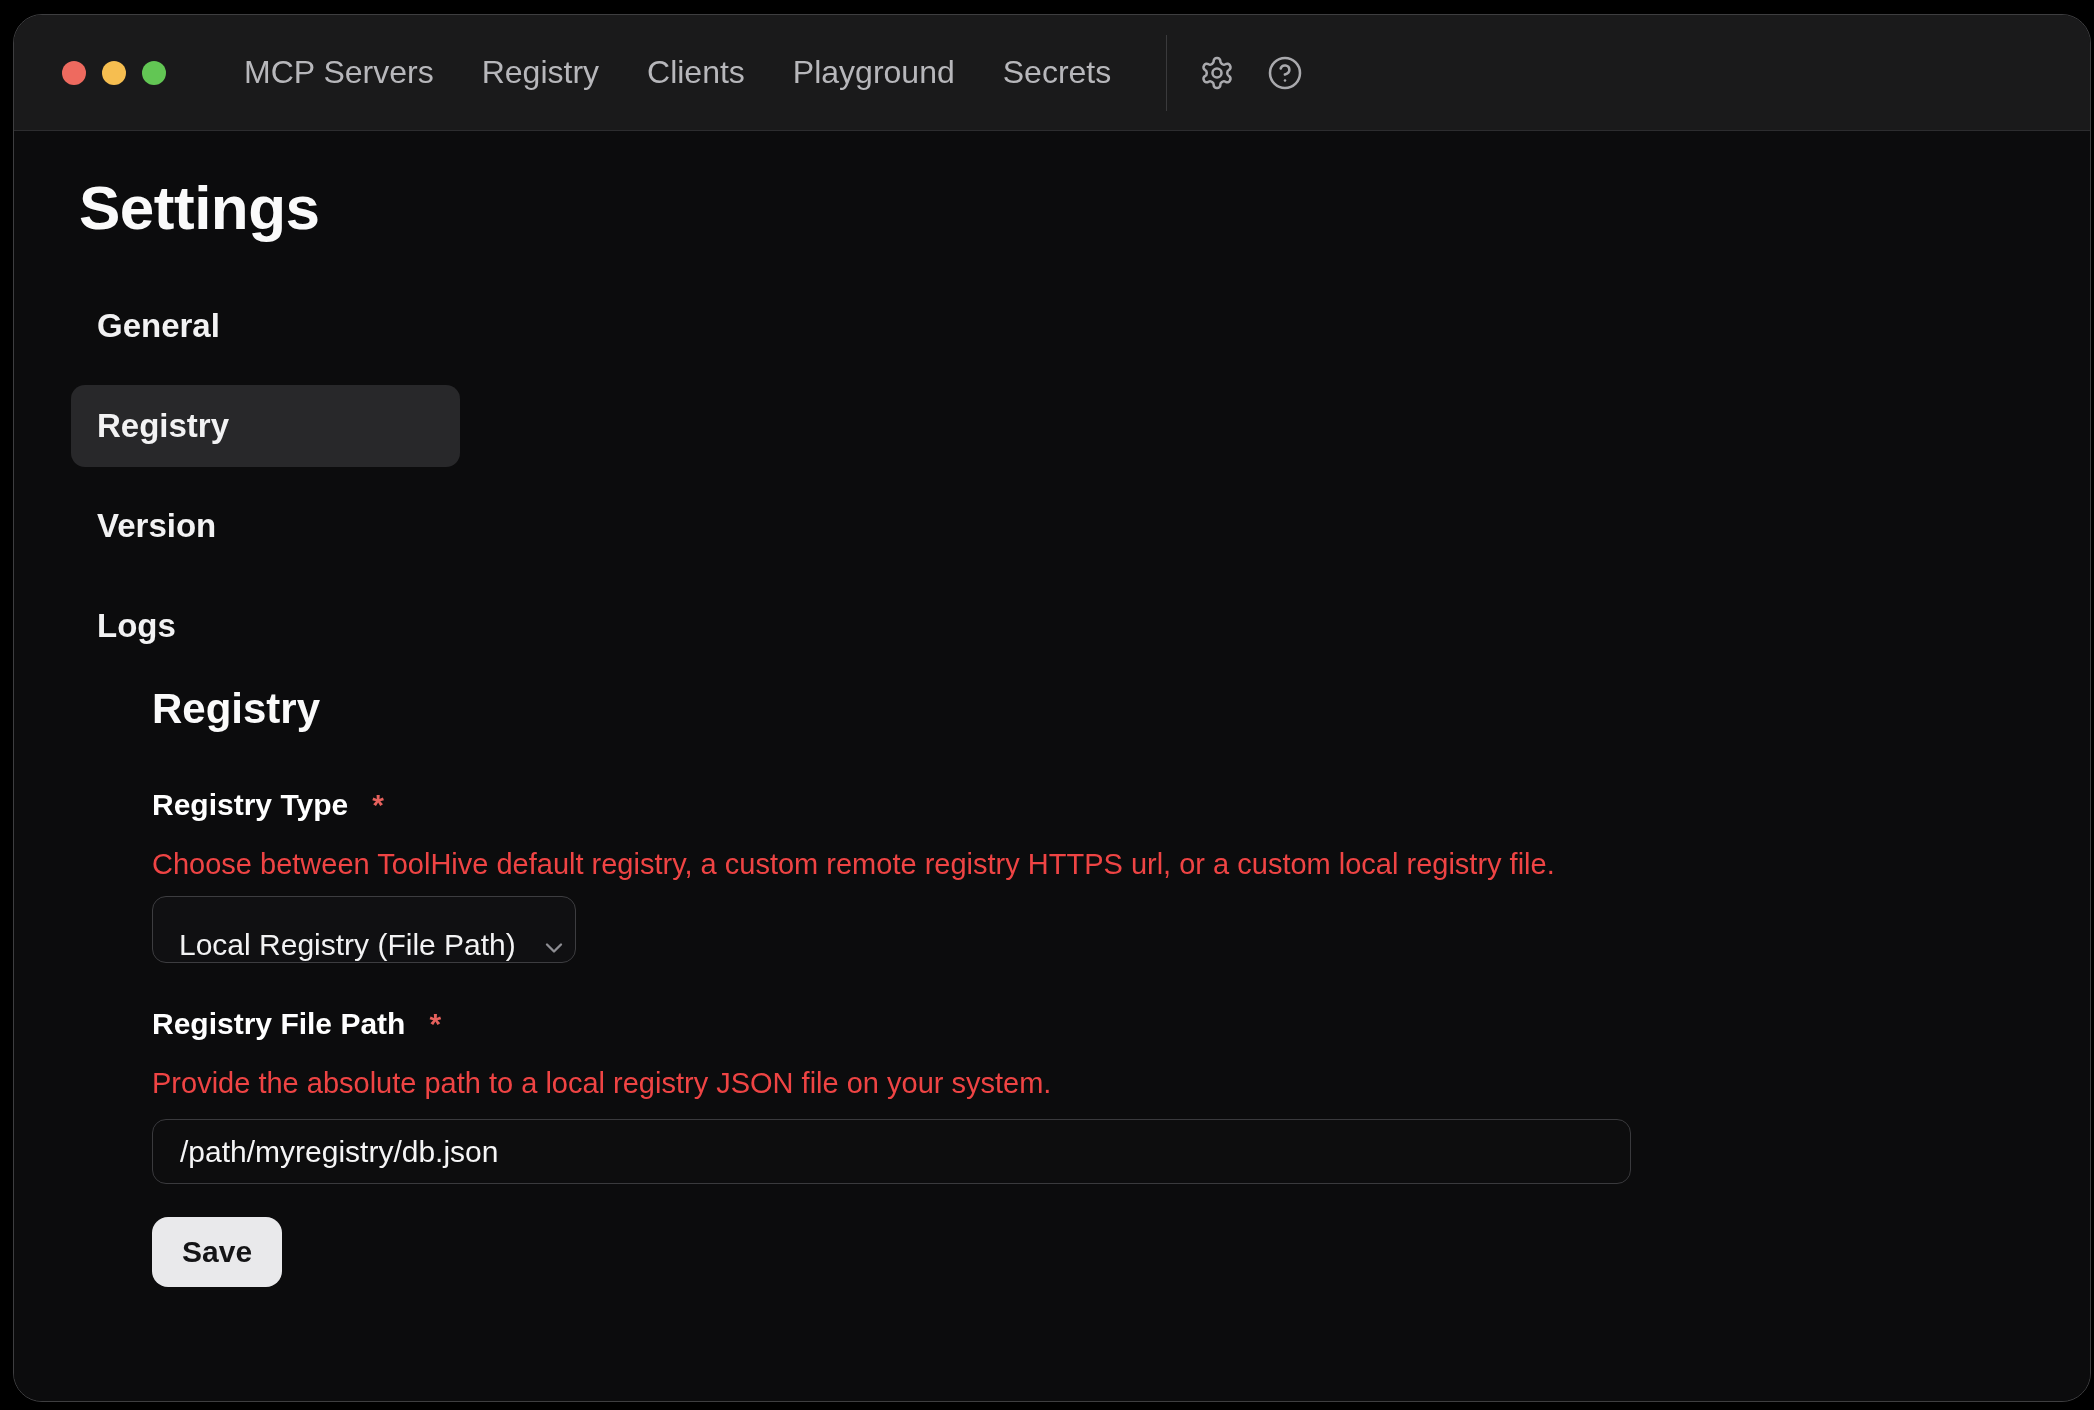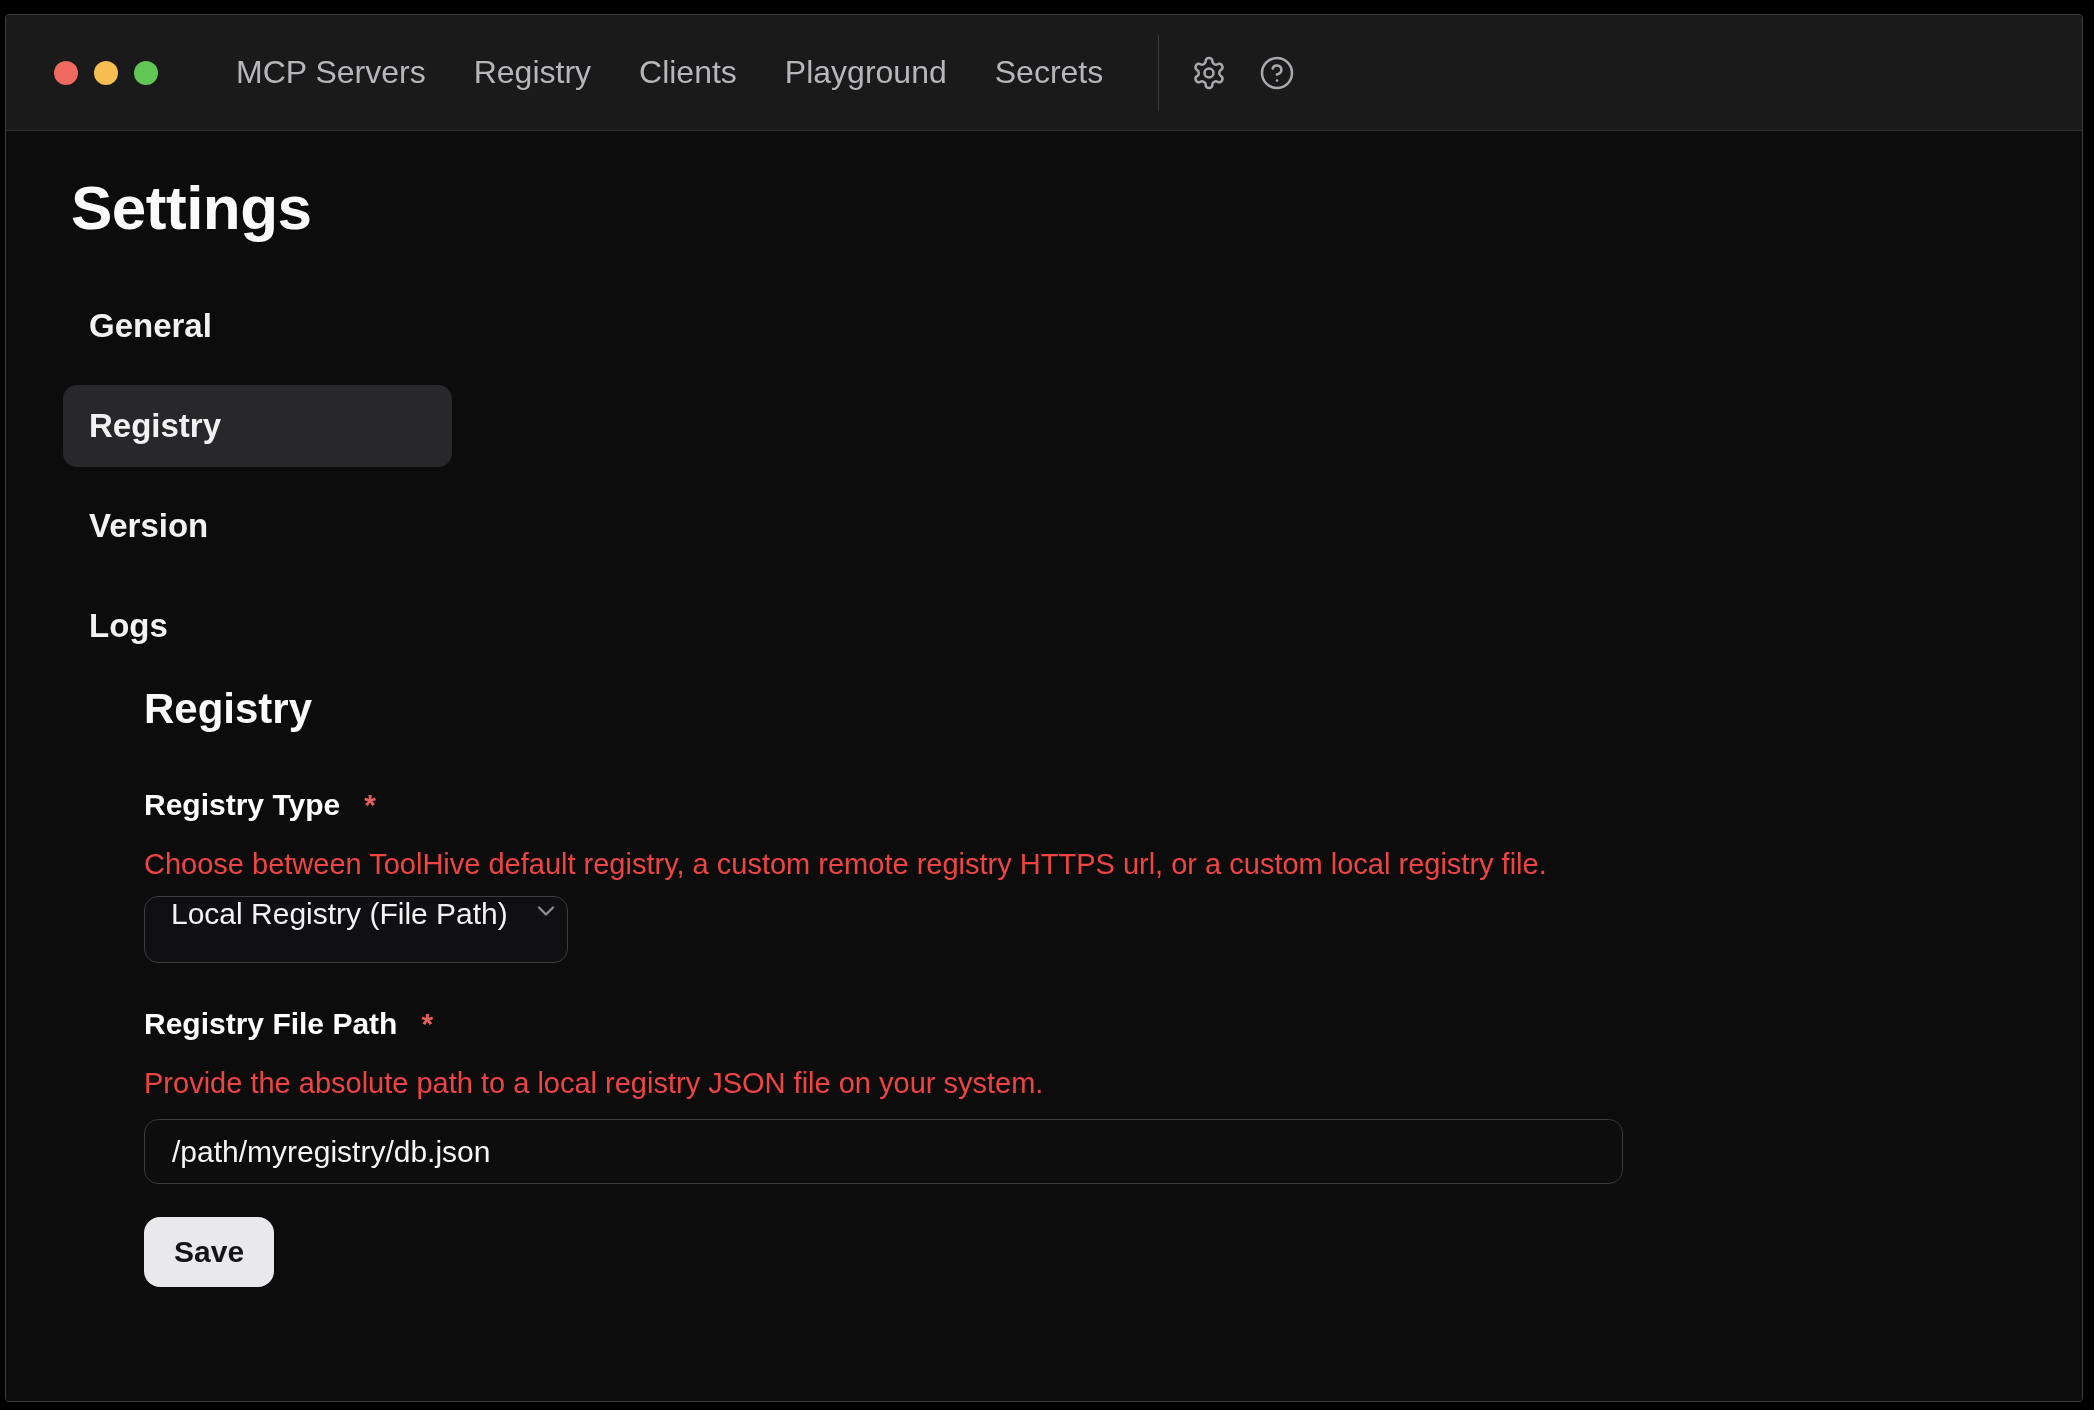--- a/index.html
+++ b/index.html
@@ -4,25 +4,25 @@
 <style>
   * { margin: 0; padding: 0; box-sizing: border-box; }
   html, body { width: 2094px; height: 1410px; overflow: hidden; }
   body {
     background: #000000;
     font-family: "Liberation Sans", "DejaVu Sans", sans-serif;
     -webkit-font-smoothing: antialiased;
   }
   .window {
     position: absolute;
-    left: 5px; top: 14px;
+    left: 13px; top: 14px;
     width: 2078px; height: 1388px;
     background: #0c0c0d;
     border: 1px solid #3e3e40;
-    border-radius: 4px;
+    border-radius: 29px;
     overflow: hidden;
     display: flex;
     flex-direction: column;
   }
   
   .titlebar {
     height: 116px;
     flex: 0 0 116px;
     background: #1a1a1b;
     border-bottom: 1px solid #2d2d2f;
@@ -128,21 +128,21 @@
     white-space: nowrap;
   }
   .select {
     margin-top: 14px;
     width: 424px;
     height: 67px;
     border: 1.5px solid #3d3d40;
     border-radius: 14px;
     background: #101012;
     display: flex;
-    align-items: flex-start;
+    align-items: flex-end;
     padding: 0 26px;
     cursor: default;
   }
   .select-value {
     font-size: 30px;
     color: #f2f2f3;
     white-space: nowrap;
   }
   .select .chev { margin-left: 24px; display: flex; align-items: center; }
   .gap-block { margin-top: 42px; }

